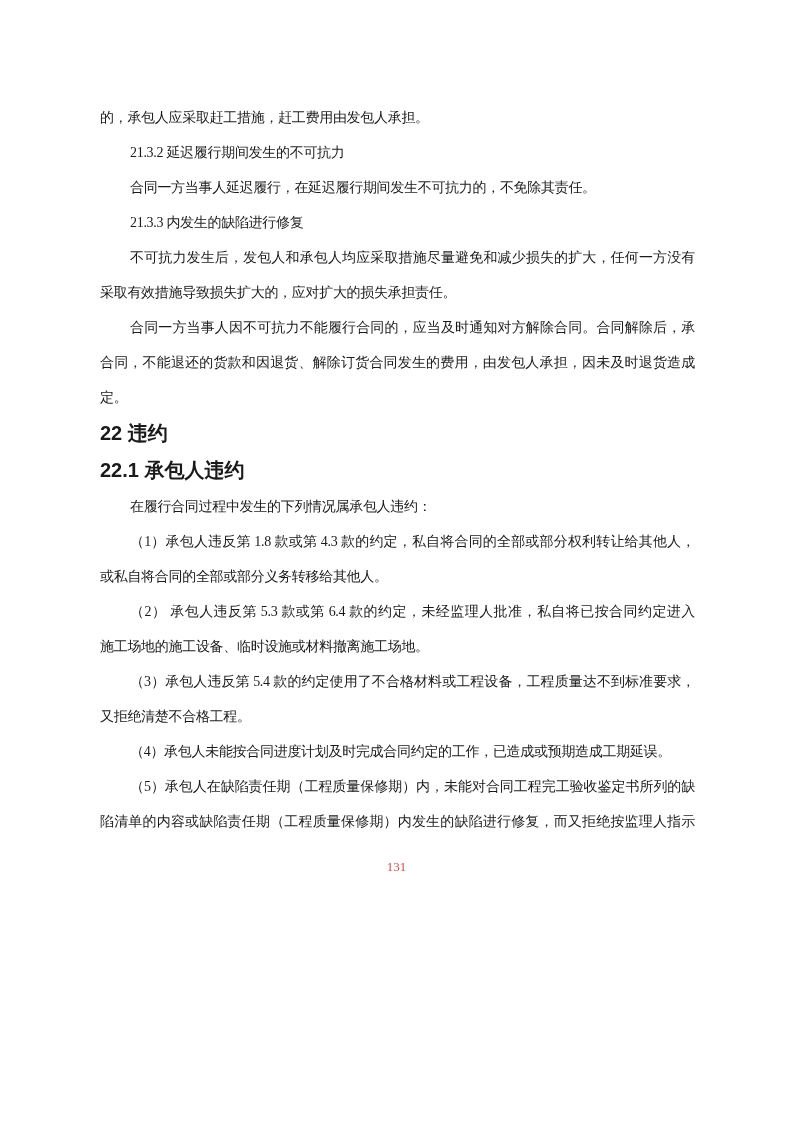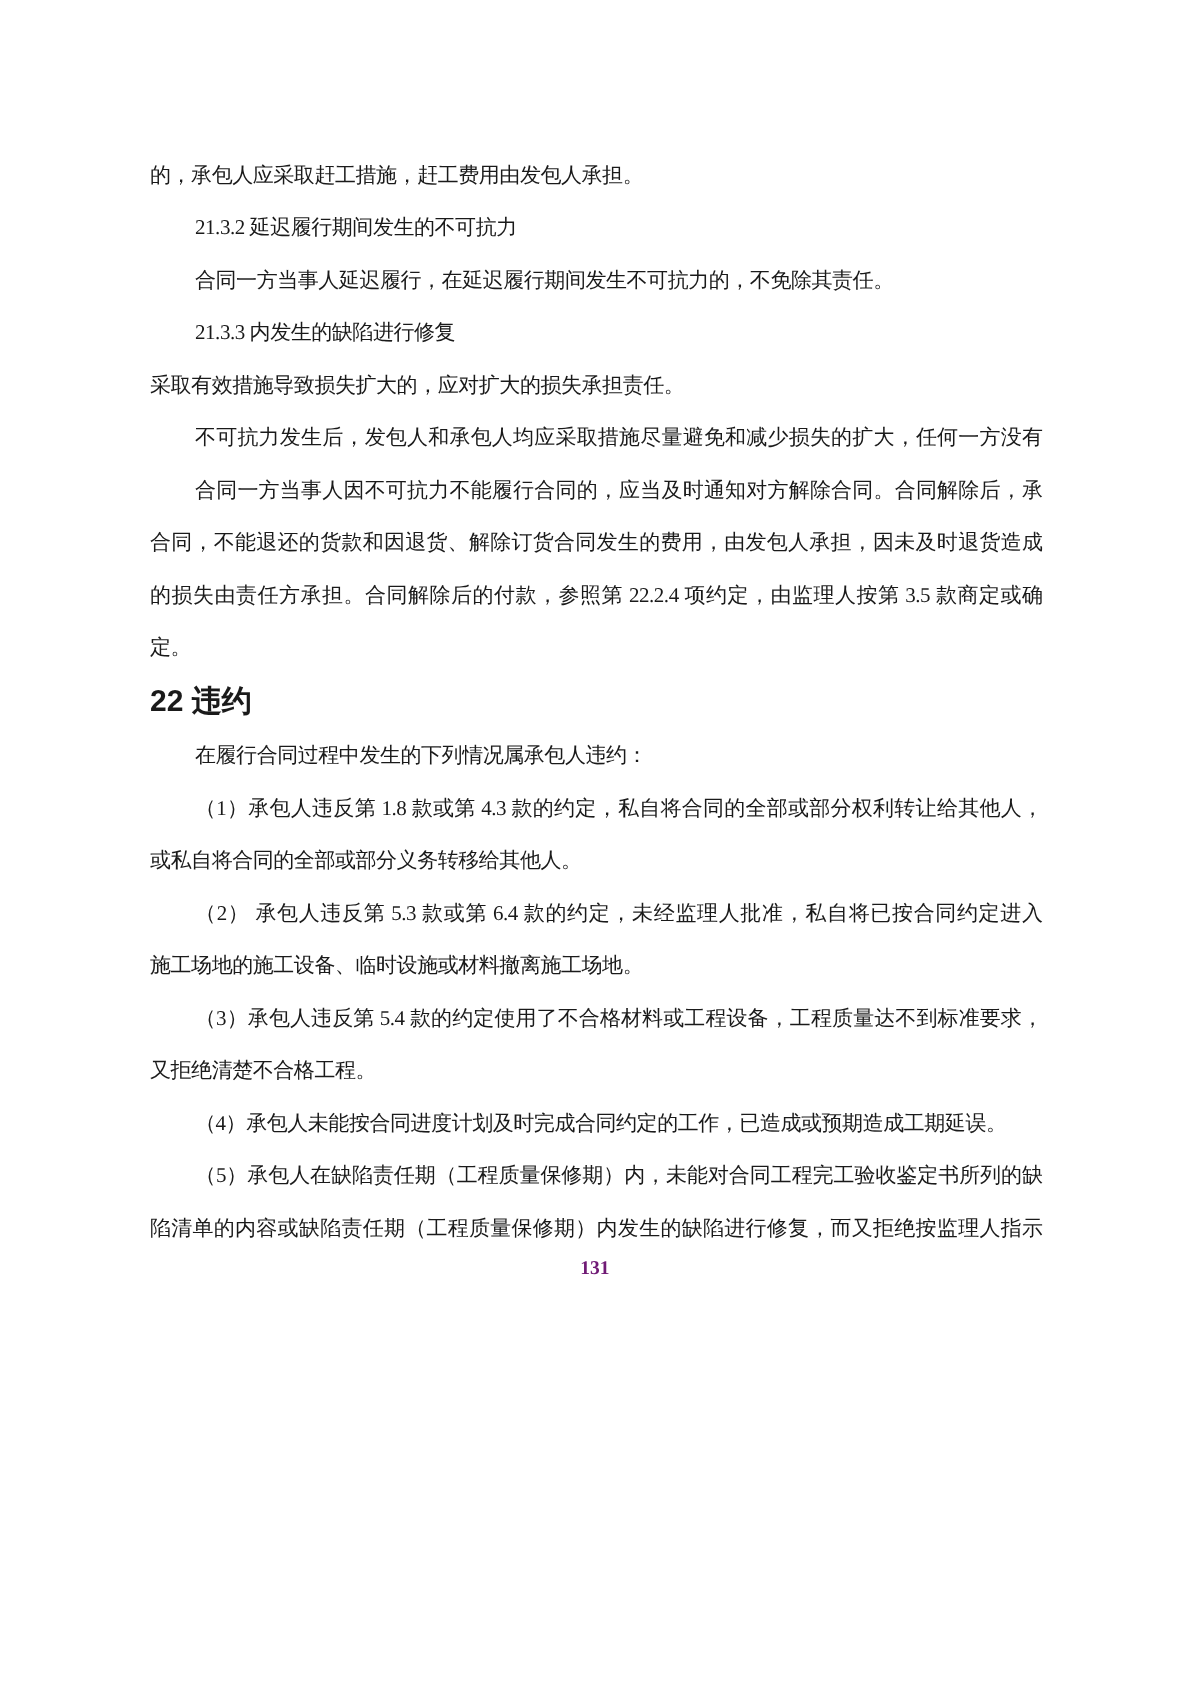--- a/index.html
+++ b/index.html
@@ -36,43 +36,44 @@
   }
   .h1, .h2 {
     font-size: 20px;
     font-weight: bold;
     height: 37px;
     line-height: 37px;
     letter-spacing: 0;
     font-family: "Liberation Sans", "DejaVu Sans", sans-serif;
   }
   .pageno {
+    margin-top: 20px;
     text-align: center;
     font-size: 13px;
-    font-weight: bold;
-    color: #701a75;
+    font-weight: normal;
+    color: #ef4444;
     font-family: "Liberation Serif", "DejaVu Serif", serif;
   }
 </style>
 </head>
 <body>
 
 <div class="page">
   <div class="content" id="doc-body">
       <div class="line">的，承包人应采取赶工措施，赶工费用由发包人承担。</div>
       <div class="line indent">21.3.2 延迟履行期间发生的不可抗力</div>
       <div class="line indent">合同一方当事人延迟履行，在延迟履行期间发生不可抗力的，不免除其责任。</div>
       <div class="line indent">21.3.3 内发生的缺陷进行修复</div>
+      <div class="line indent full">不可抗力发生后，发包人和承包人均应采取措施尽量避免和减少损失的扩大，任何一方没有</div>
       <div class="line">采取有效措施导致损失扩大的，应对扩大的损失承担责任。</div>
-      <div class="line indent full">不可抗力发生后，发包人和承包人均应采取措施尽量避免和减少损失的扩大，任何一方没有</div>
       <div class="line indent full">合同一方当事人因不可抗力不能履行合同的，应当及时通知对方解除合同。合同解除后，承</div>
       <div class="line full">合同，不能退还的货款和因退货、解除订货合同发生的费用，由发包人承担，因未及时退货造成</div>
-      <div class="line full">的损失由责任方承担。合同解除后的付款，参照第 22.2.4 项约定，由监理人按第 3.5 款商定或确</div>
       <div class="line">定。</div>
       <div class="h1">22 违约</div>
+      <div class="h2">22.1 承包人违约</div>
       <div class="line indent">在履行合同过程中发生的下列情况属承包人违约：</div>
       <div class="line indent full">（1）承包人违反第 1.8 款或第 4.3 款的约定，私自将合同的全部或部分权利转让给其他人，</div>
       <div class="line">或私自将合同的全部或部分义务转移给其他人。</div>
       <div class="line indent full">（2） 承包人违反第 5.3 款或第 6.4 款的约定，未经监理人批准，私自将已按合同约定进入</div>
       <div class="line">施工场地的施工设备、临时设施或材料撤离施工场地。</div>
       <div class="line indent full">（3）承包人违反第 5.4 款的约定使用了不合格材料或工程设备，工程质量达不到标准要求，</div>
       <div class="line">又拒绝清楚不合格工程。</div>
       <div class="line indent">（4）承包人未能按合同进度计划及时完成合同约定的工作，已造成或预期造成工期延误。</div>
       <div class="line indent full">（5）承包人在缺陷责任期（工程质量保修期）内，未能对合同工程完工验收鉴定书所列的缺</div>
       <div class="line full">陷清单的内容或缺陷责任期（工程质量保修期）内发生的缺陷进行修复，而又拒绝按监理人指示</div>

